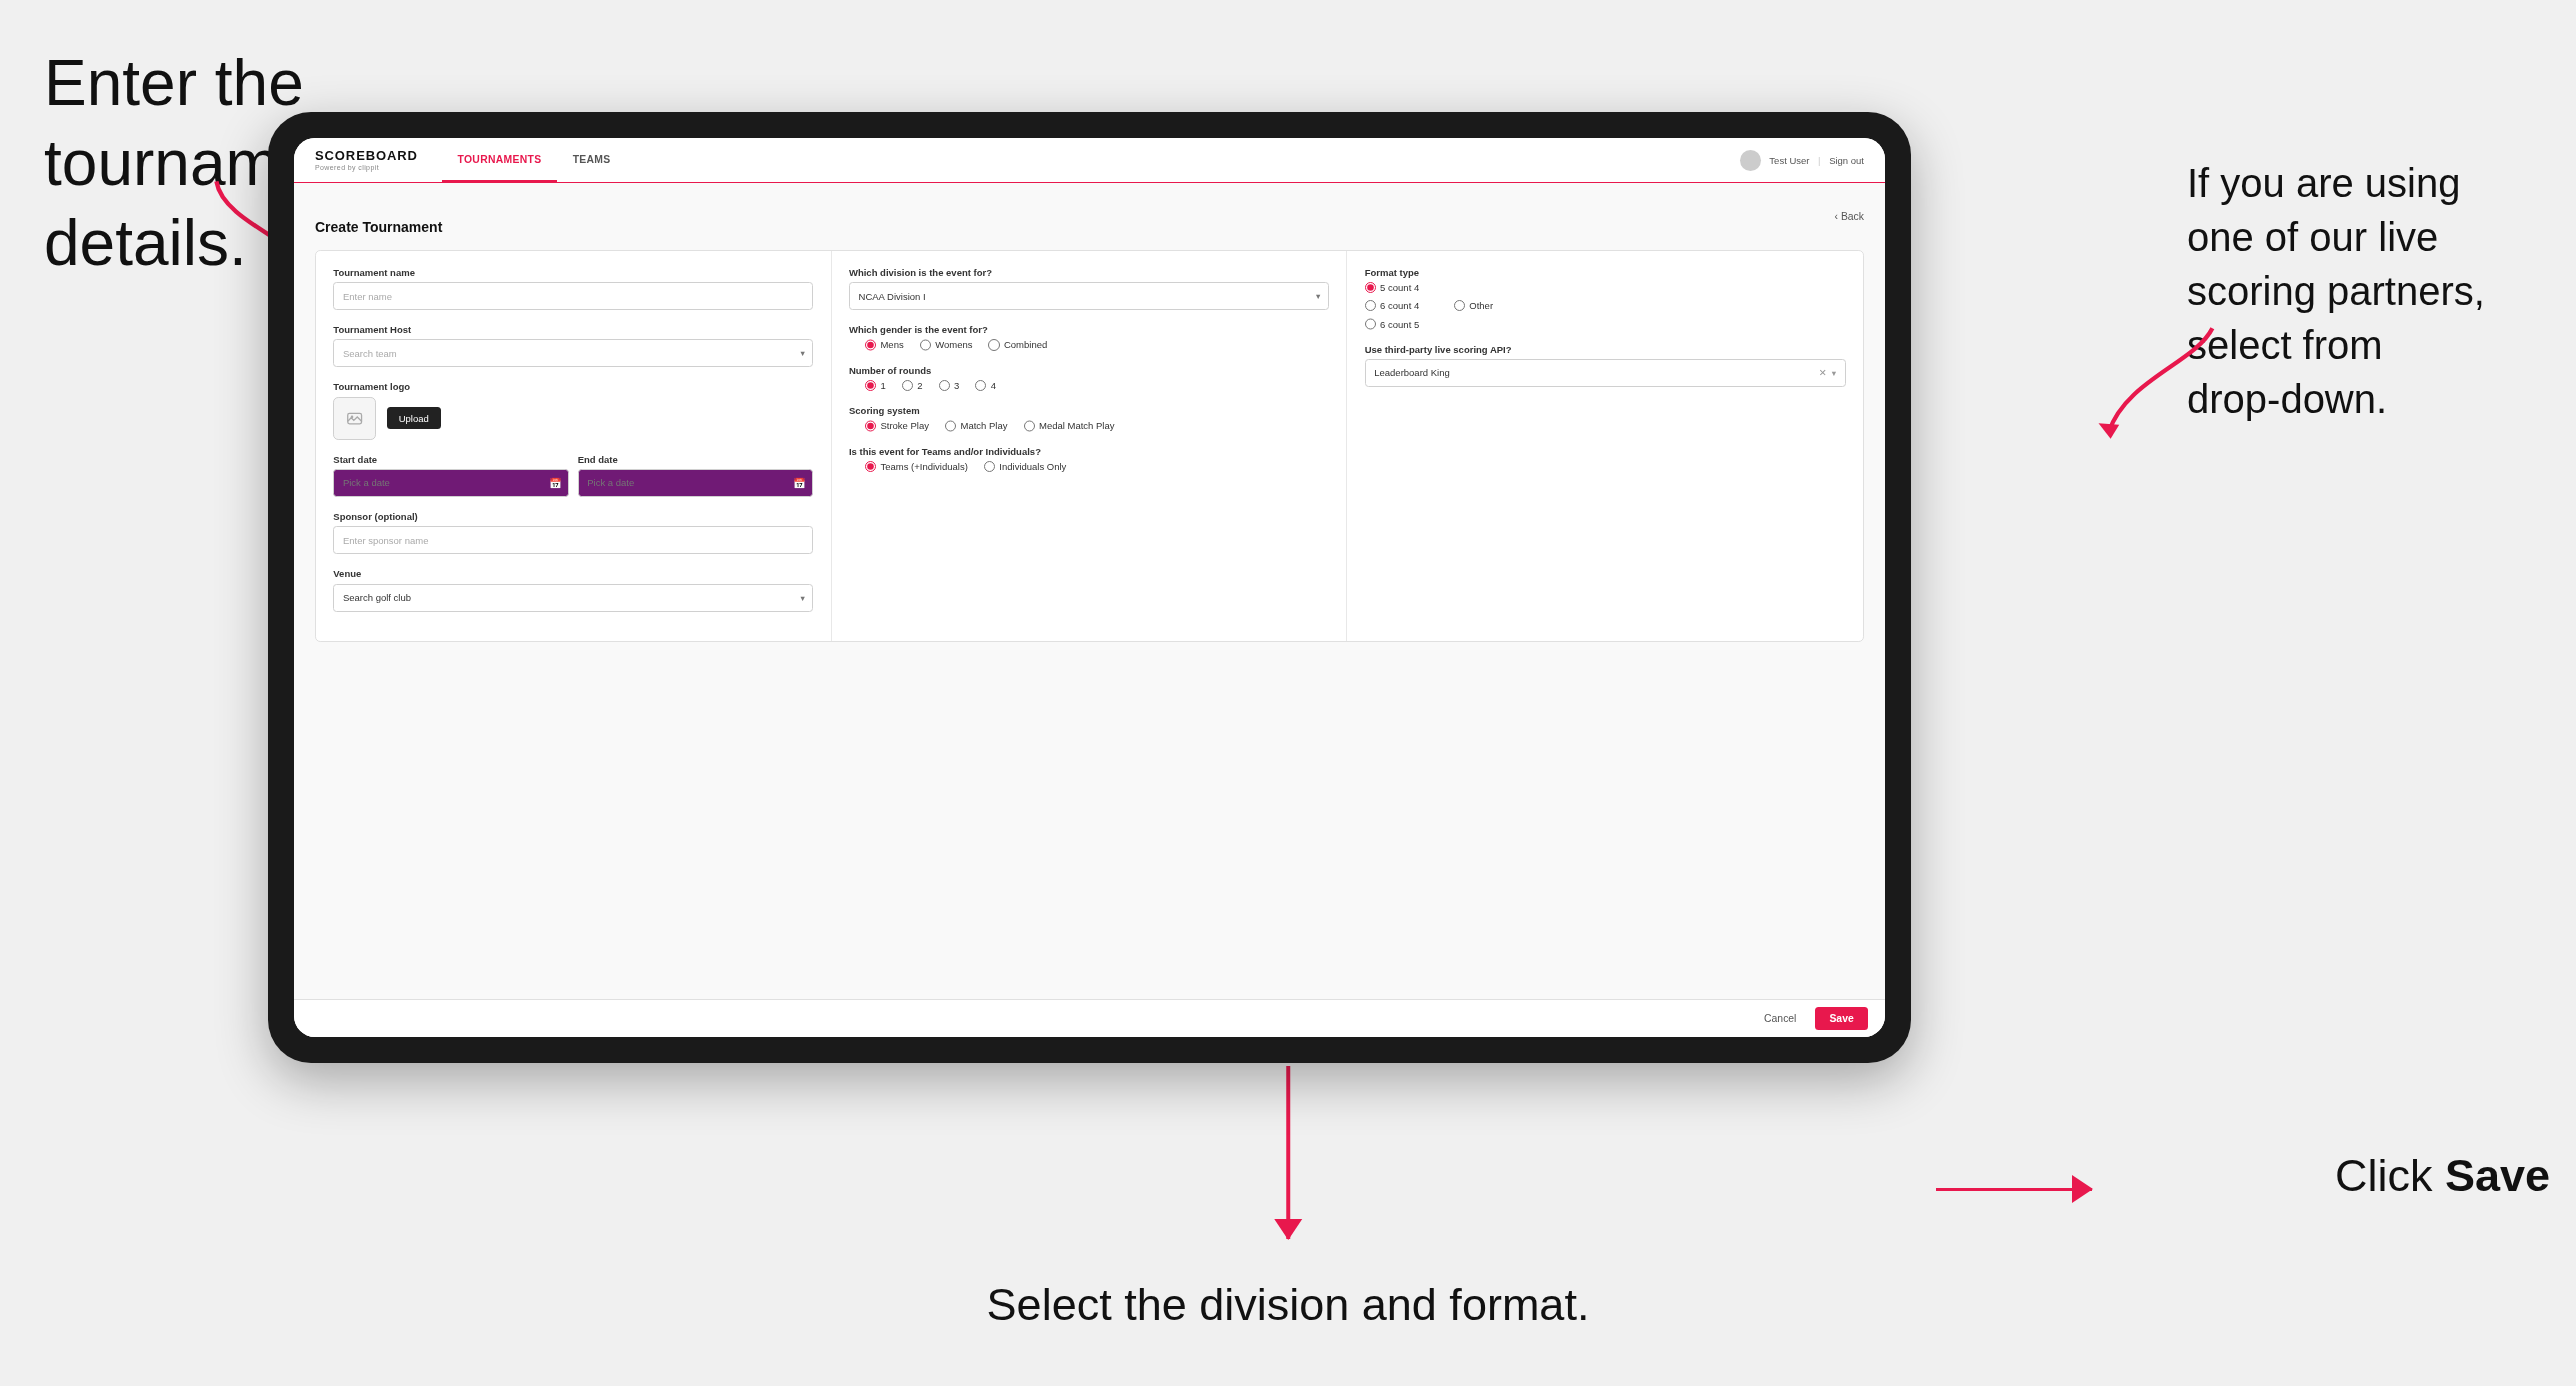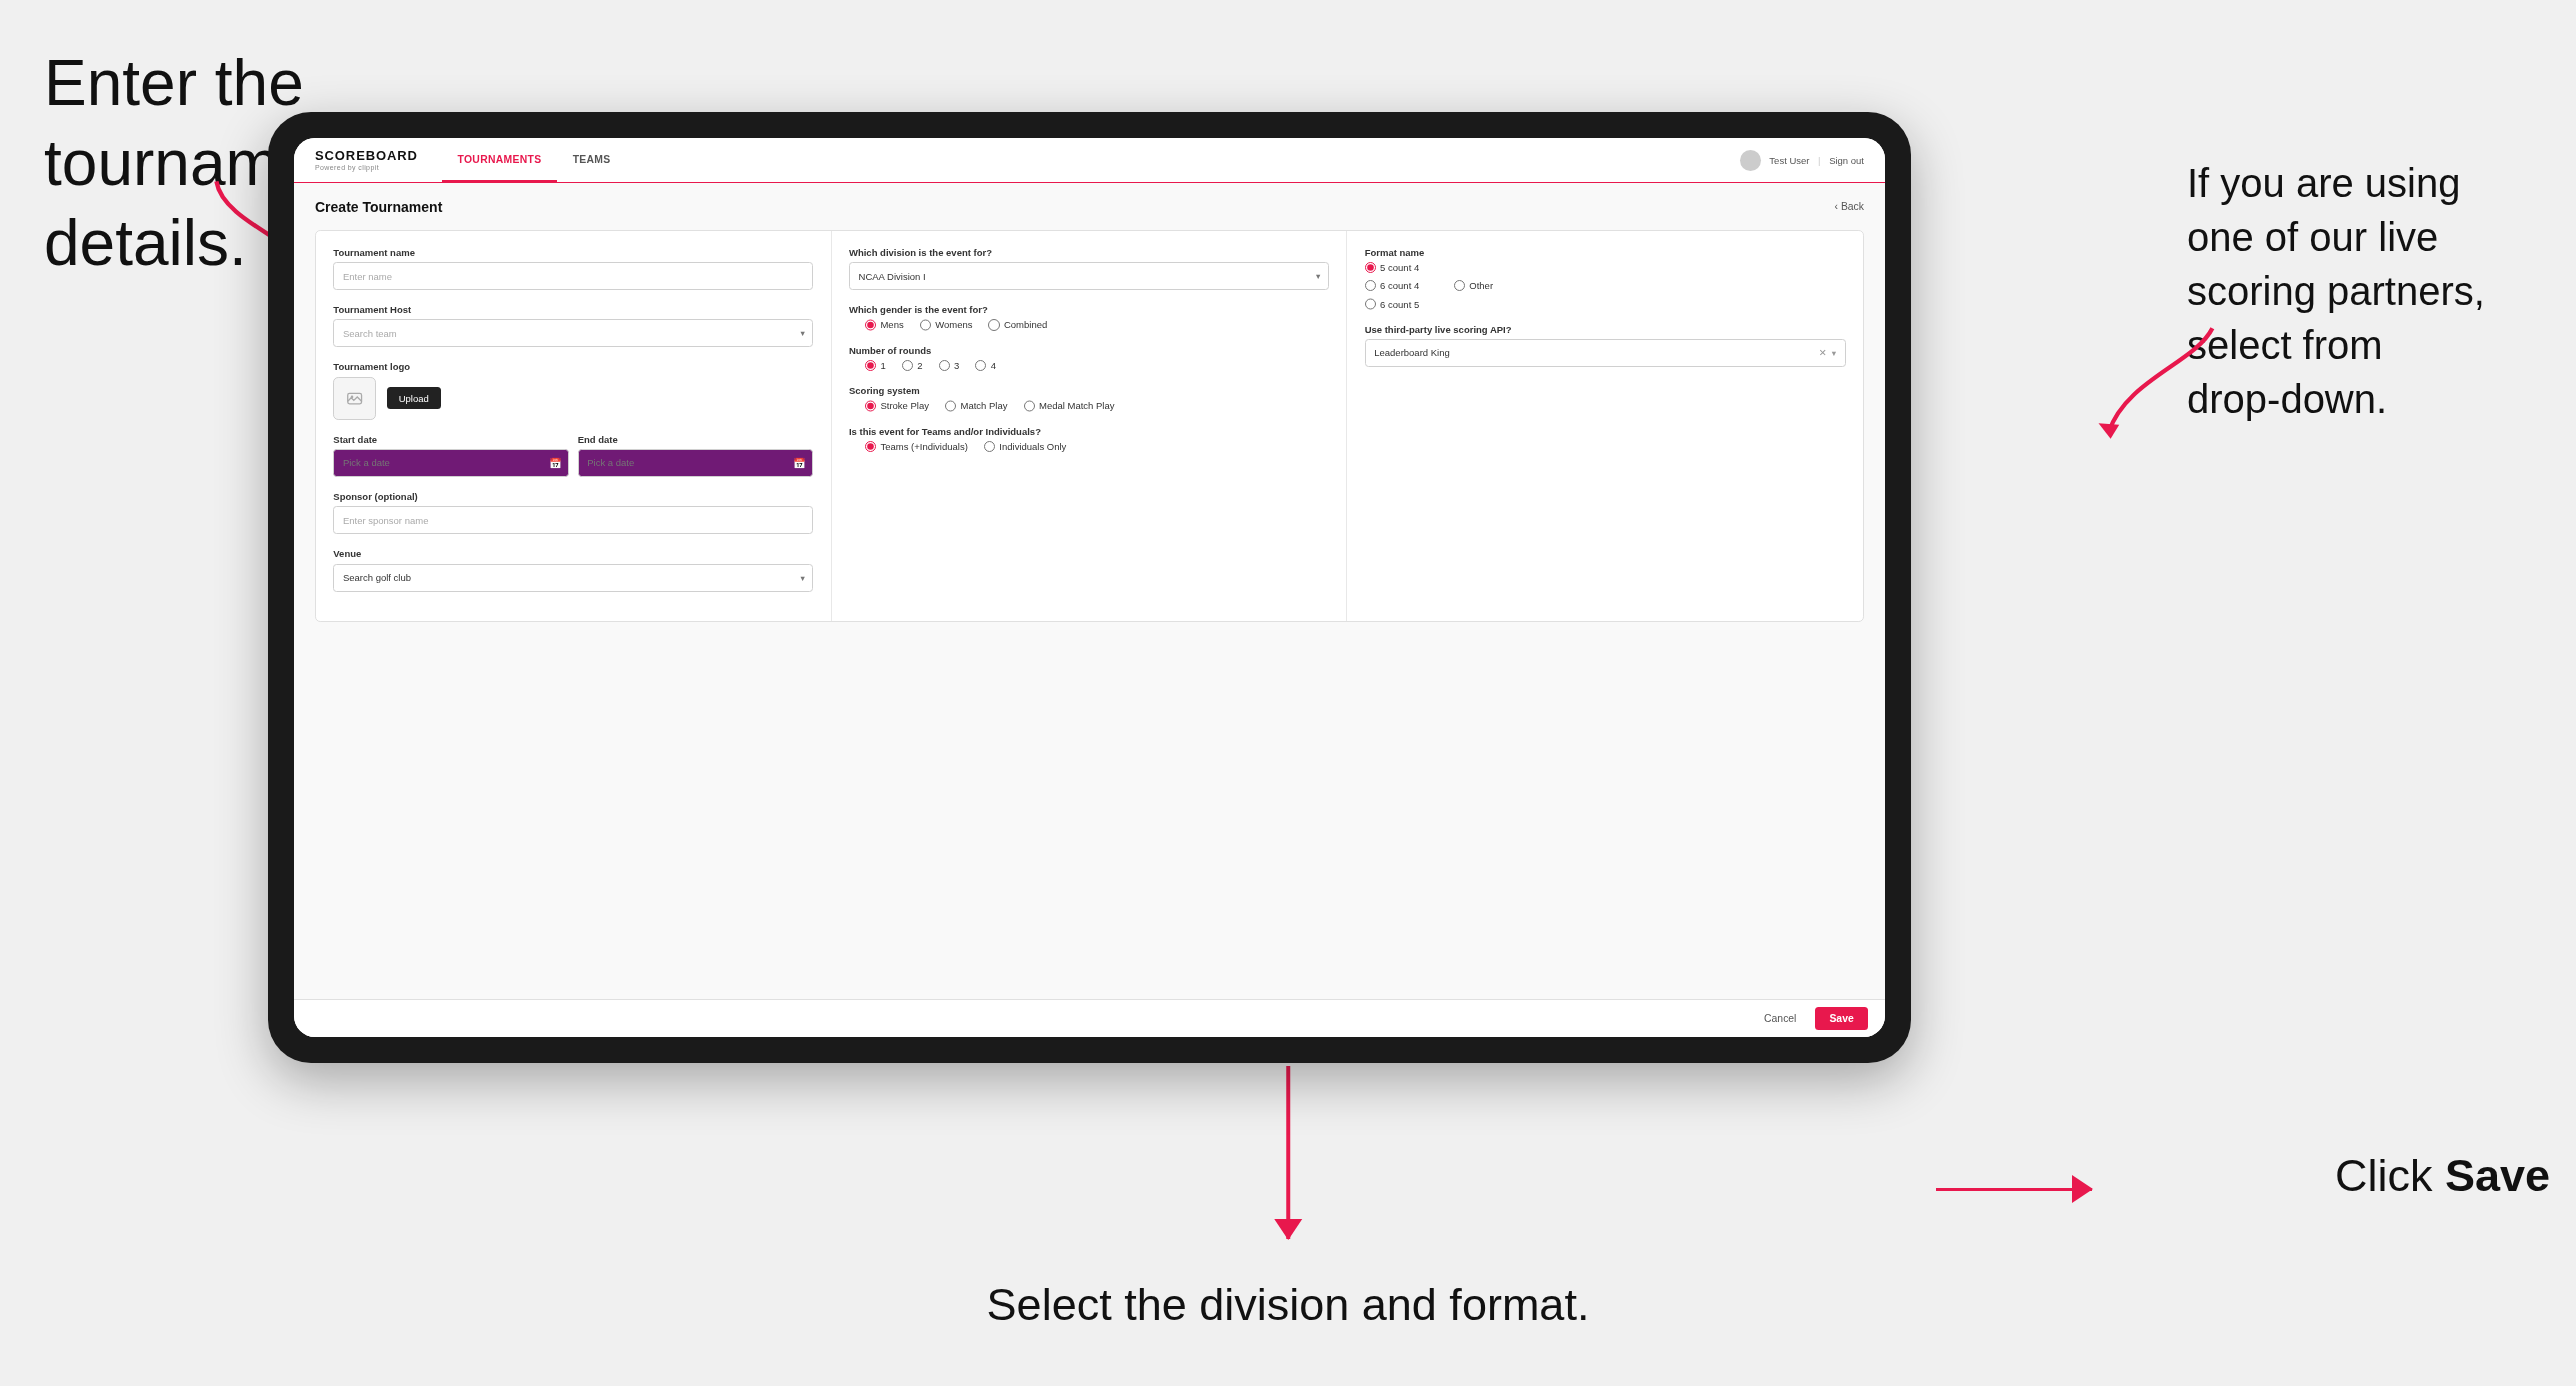--- a/index.html
+++ b/index.html
@@ -201,20 +201,21 @@
     .form-header {
       display: flex;
       justify-content: space-between;
       align-items: center;
       margin-bottom: 15.6px;
     }
     .form-title {
       font-size: 14px;
       font-weight: 600;
       color: #111;
+      margin-top: 20px;
     }
     .back-link {
       font-size: 10.4px;
       color: #555;
       cursor: pointer;
     }
     .back-link::before {
       content: '‹ ';
     }
 
@@ -651,21 +652,21 @@
                     <span>Individuals Only</span>
                 </label>
               </div>
             </div>
 
           </div>
 
           <div class="form-panel">
 
             <div class="field-group">
-              <label class="field-label">Format name</label>
+              <label class="field-label">Format type</label>
               <div class="format-row">
                 <div class="format-col">
                   <label class="radio-option">
                     <input type="radio" name="format" value="5count4" checked="" style=""> 
                       <span>5 count 4</span>
                   </label>
                   <label class="radio-option">
                     <input type="radio" name="format" value="6count4" style=""> 
                       <span>6 count 4</span>
                   </label>

